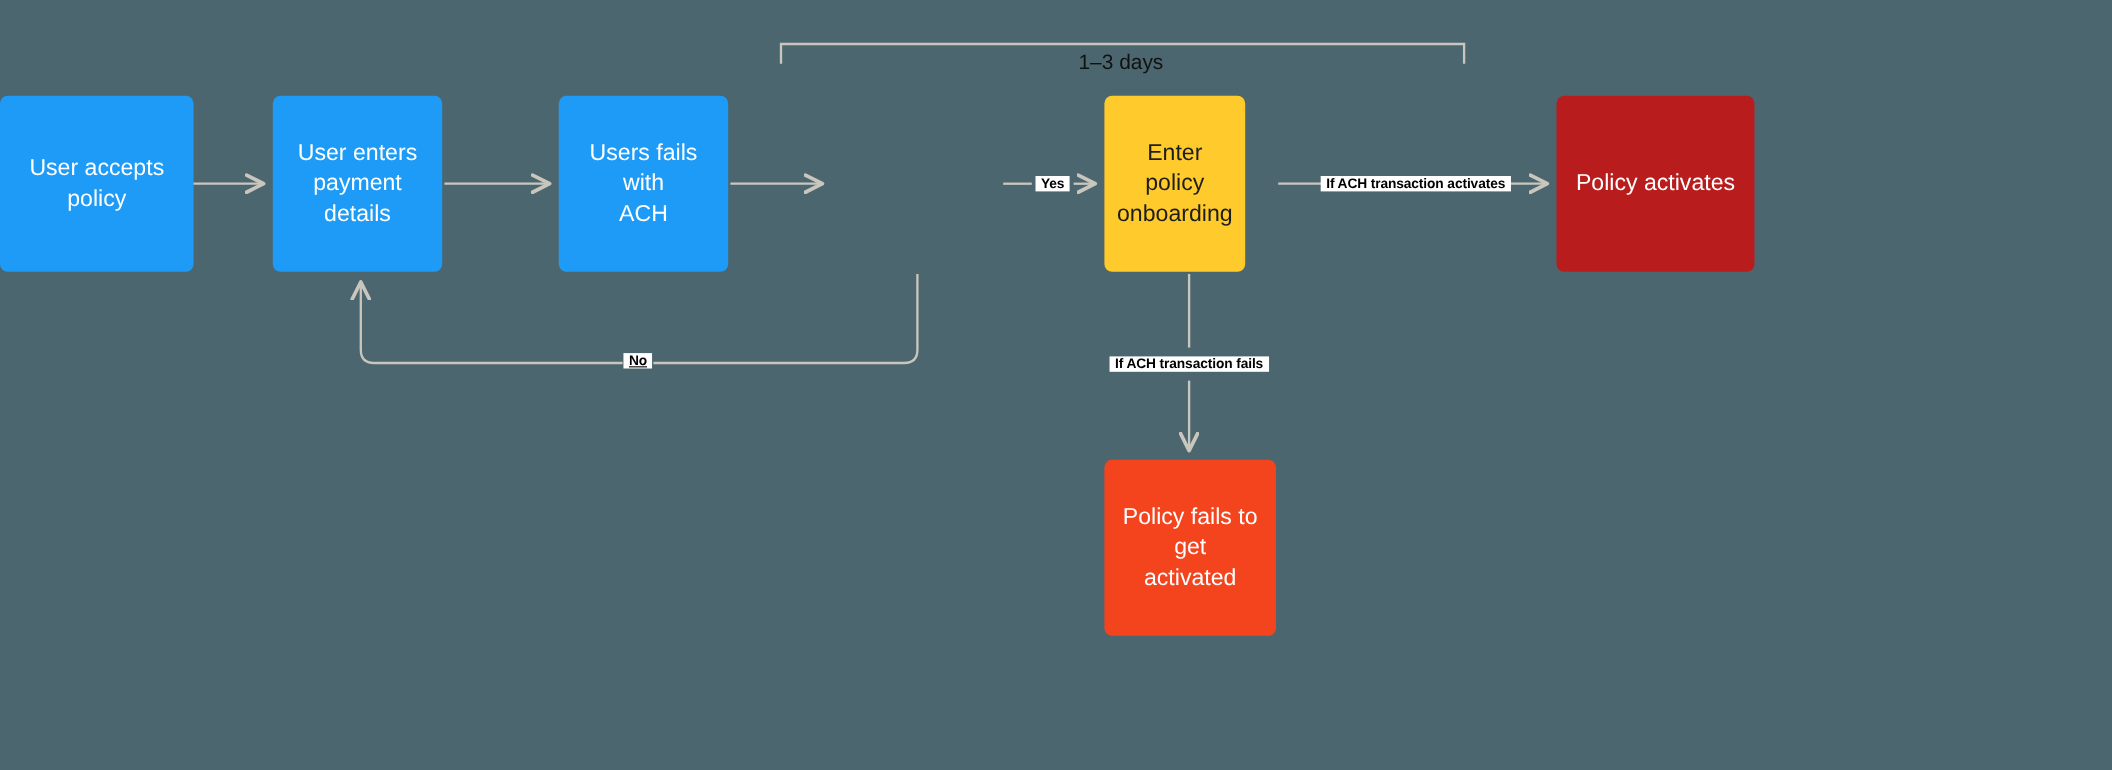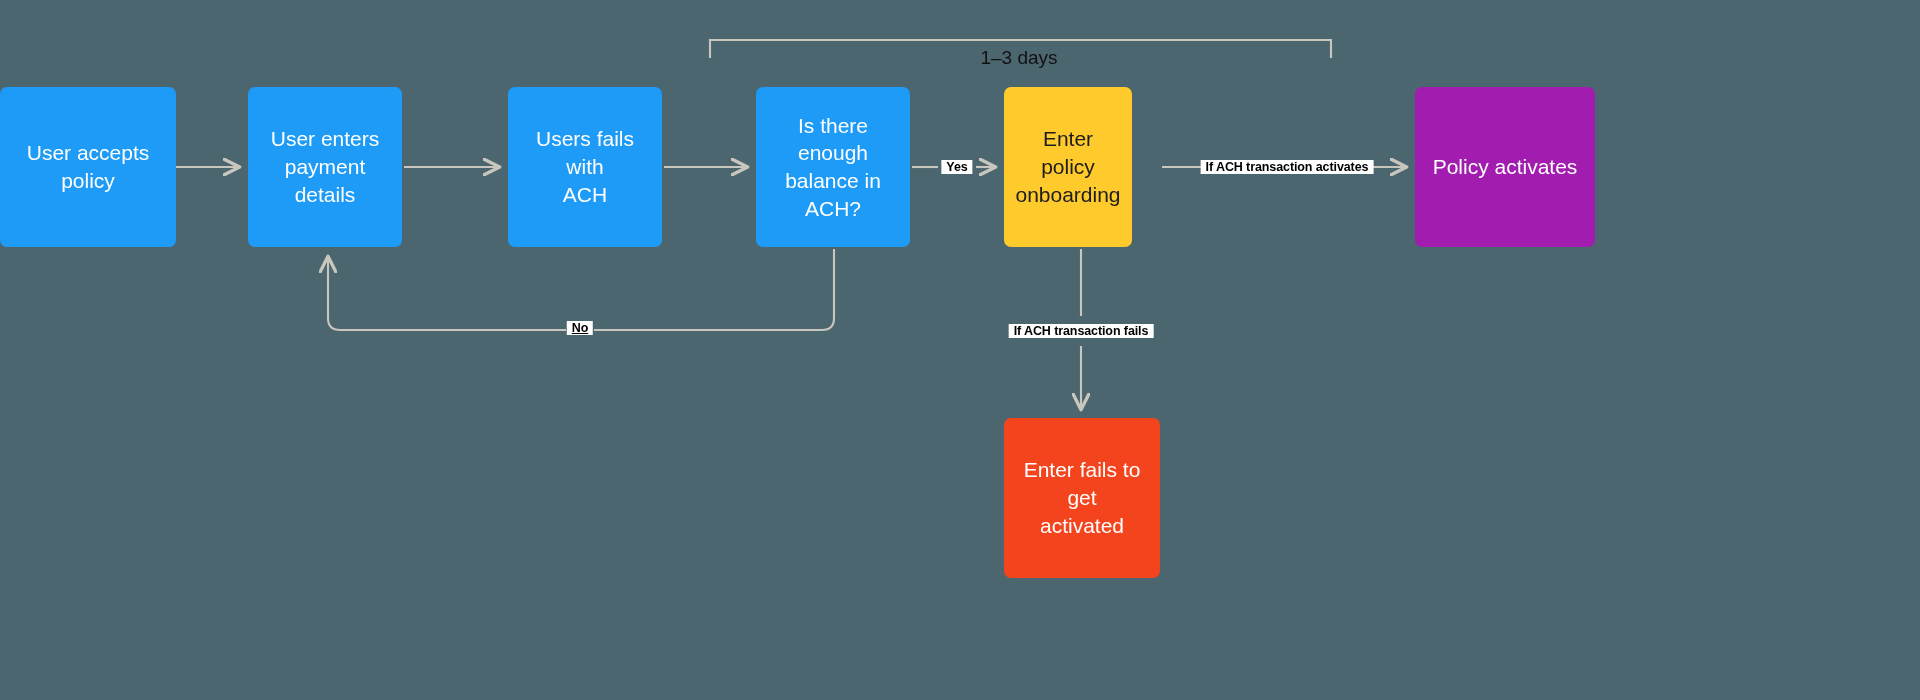--- a/index.html
+++ b/index.html
@@ -20,21 +20,21 @@
     display:flex;align-items:center;justify-content:center;
     text-align:center;
     line-height:1.32;
     font-size:21px;
     box-sizing:border-box;
     padding:6px 12px;
     white-space:pre-line;
   }
   .node.blue{background:#1d9bf7;color:#ffffff;}
   .node.yellow{background:#ffca2c;color:#1d1d1d;}
-  .node.green{background:#a21caf;color:#ffffff;text-align:center;}
+  .node.green{background:#b91c1c;color:#ffffff;text-align:center;}
   .node.red{background:#f4441e;color:#ffffff;}
 
   .edge-label{
     position:absolute;
     color:#000000;
     font-size:12.5px;
     font-weight:bold;
     background:#ffffff;
     padding:0 5px;
     white-space:nowrap;
@@ -96,36 +96,32 @@
   <div class="node blue" style="left:248px;top:87px;width:154px;height:160px;">
     <span>User enters
 payment details</span>
   </div>
 
   <div class="node blue" style="left:508px;top:87px;width:154px;height:160px;">
     <span>Users fails with
 ACH</span>
   </div>
 
-  <div class="node blue" style="left:756px;top:87px;width:154px;height:160px;">
-    <span>Is there enough
-balance in ACH?</span>
-  </div>
 
   <div class="node yellow" style="left:1004px;top:87px;width:128px;height:160px;">
     <span>Enter policy
 onboarding</span>
   </div>
 
   <div class="node green" style="left:1415px;top:87px;width:180px;height:160px;">
     <span>Policy activates</span>
   </div>
 
   <div class="node red" style="left:1004px;top:418px;width:156px;height:160px;">
-    <span>Enter fails to get
+    <span>Policy fails to get
 activated</span>
   </div>
 
   <div class="edge-label" style="left:957px;top:167px;"><span>Yes</span></div>
 
   <div class="edge-label" style="left:580px;top:328px;text-decoration:underline;"><span>No</span></div>
 
   <div class="edge-label" style="left:1287px;top:167px;"><span>If ACH transaction activates</span></div>
 
   <div class="edge-label" style="left:1081px;top:331px;text-align:center;"><span>If ACH transaction fails</span></div>

